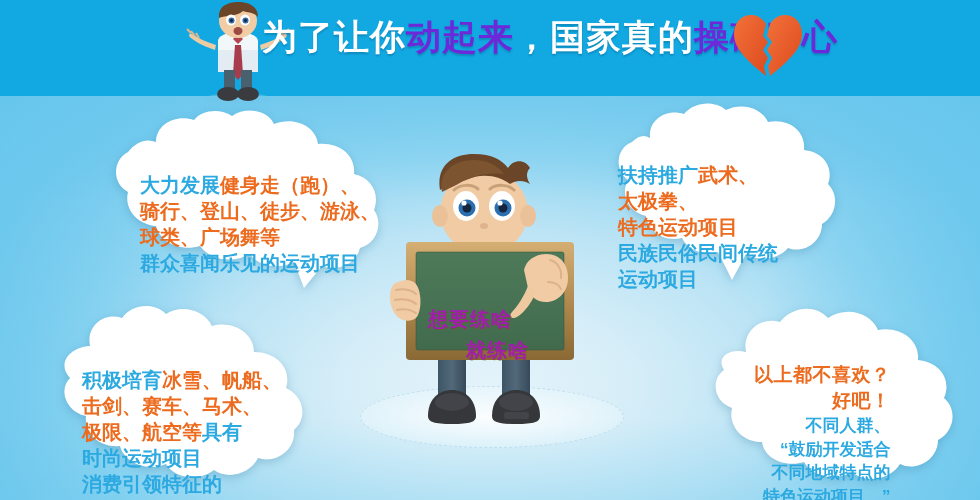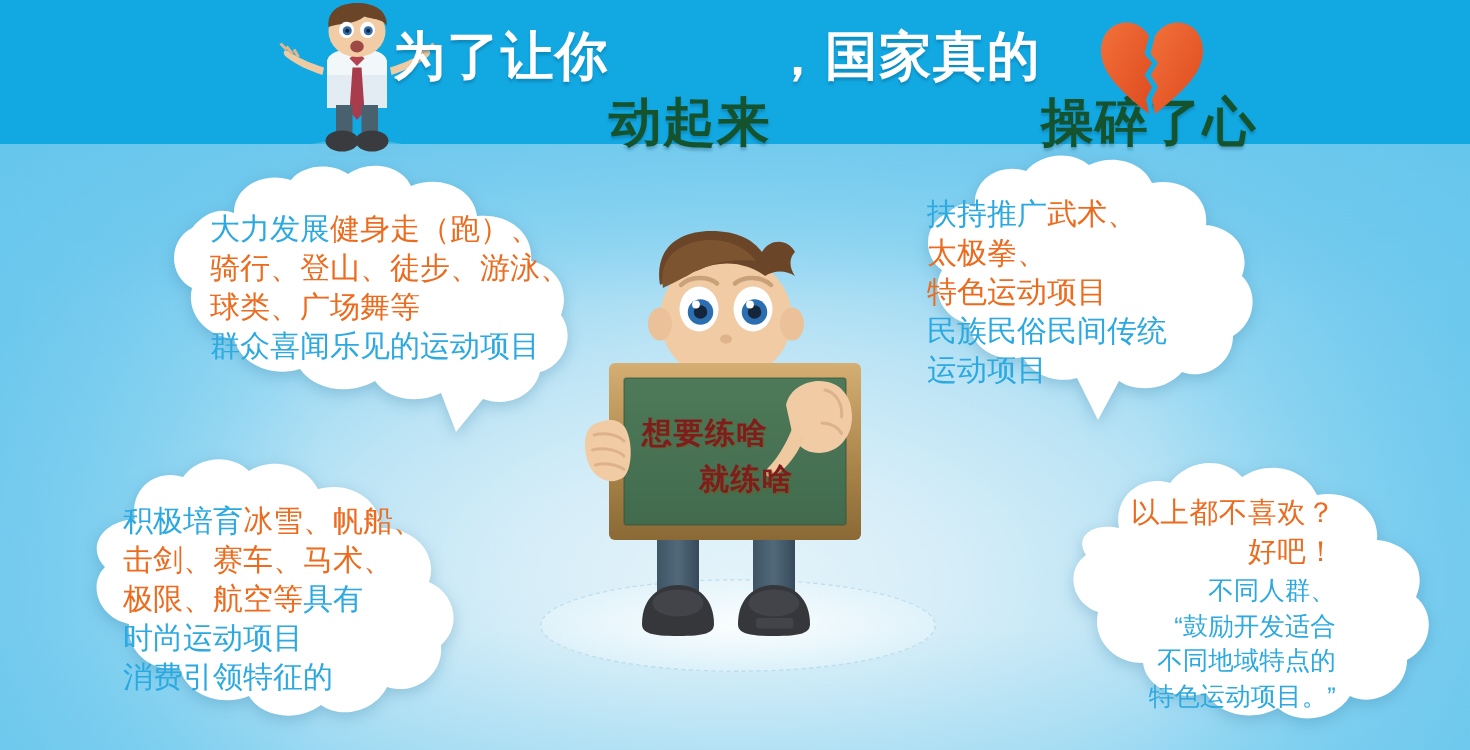--- a/index.html
+++ b/index.html
@@ -46,43 +46,44 @@
     height: 56px;
     display: flex;
     align-items: flex-start;
     font-size: 35px;
     font-weight: bold;
     letter-spacing: 1px;
     color: #FFFFFF;
     white-space: nowrap;
     text-shadow: 0 2px 2px rgba(0,60,95,.28);
   }
-  .hl-yellow { color: #14532d; margin-top: 44px; }
+  .hl-yellow { color: #6d28d9; }
   
   .mascot-head {
     position: absolute;
     left: 186px; top: 0px;
     width: 104px; height: 104px;
   }
   
   .heart {
     position: absolute;
     left: 732px; top: 12px;
     width: 70px; height: 66px;
   }
   
   .bubble {
     position: absolute;
     filter: drop-shadow(0 3px 5px rgba(45,120,160,.30));
   }
   .bubble-txt {
     position: absolute;
-    font-weight: normal;
+    font-weight: bold;
     line-height: 1.30;
     white-space: nowrap;
+    margin-top: 32px;
   }
   .c-blue   { color: #2BA9E0; }
   .c-orange { color: #EC6B1E; }
 
   #bubble-tl-text { left: 140px; top: 140px; font-size: 20px; }
   #bubble-tr-text { left: 618px; top: 130px; font-size: 20px; }
   #bubble-bl-text { left: 82px;  top: 335px; font-size: 20px; }
   #bubble-br-text {
     left: 754px; top: 330px;
     font-size: 17px;
@@ -103,26 +104,27 @@
     position: absolute;
     left: 360px; top: 386px;
     width: 262px; height: 60px;
     border-radius: 50%;
     background: radial-gradient(ellipse at 50% 50%, rgba(255,255,255,.85) 0%, rgba(240,250,254,.55) 55%, rgba(214,238,248,.12) 100%);
     border: 1px dashed rgba(150,200,222,.45);
   }
   
   .board-text {
     position: absolute;
-    color: #7f1d1d;
+    color: #a21caf;
     font-weight: bold;
     font-size: 20px;
     letter-spacing: 1px;
     text-shadow: 1px 1px 0 rgba(120,90,20,.45);
     white-space: nowrap;
+    margin-top: 31px;
   }
   #board-line-1 { left: 428px; top: 275px; }
   #board-line-2 { left: 466px; top: 306px; text-align: right; }
 </style>
 </head>
 <body>
 
 <div id="poster">
 
   <div class="bg-sky"></div>

